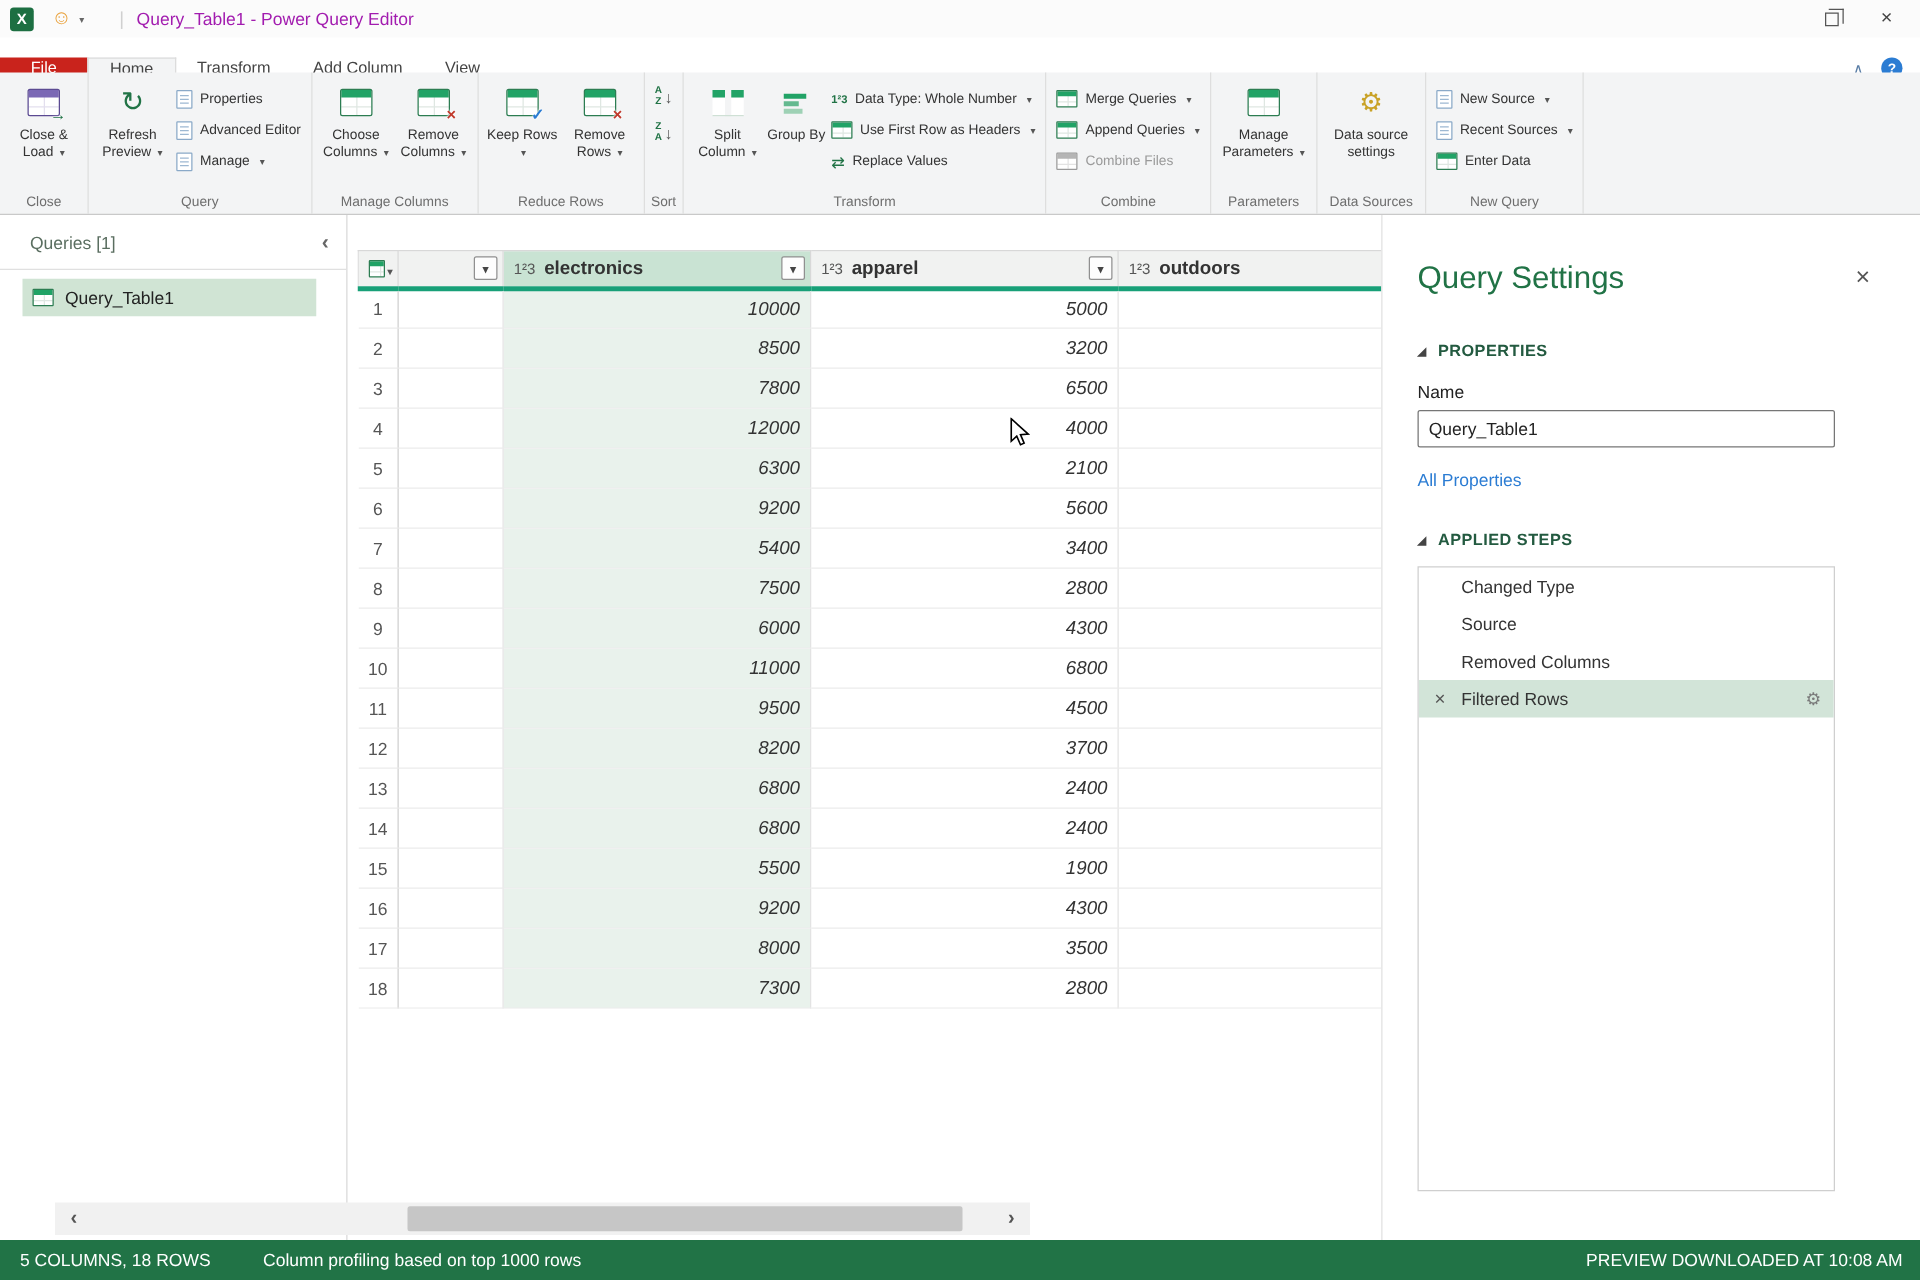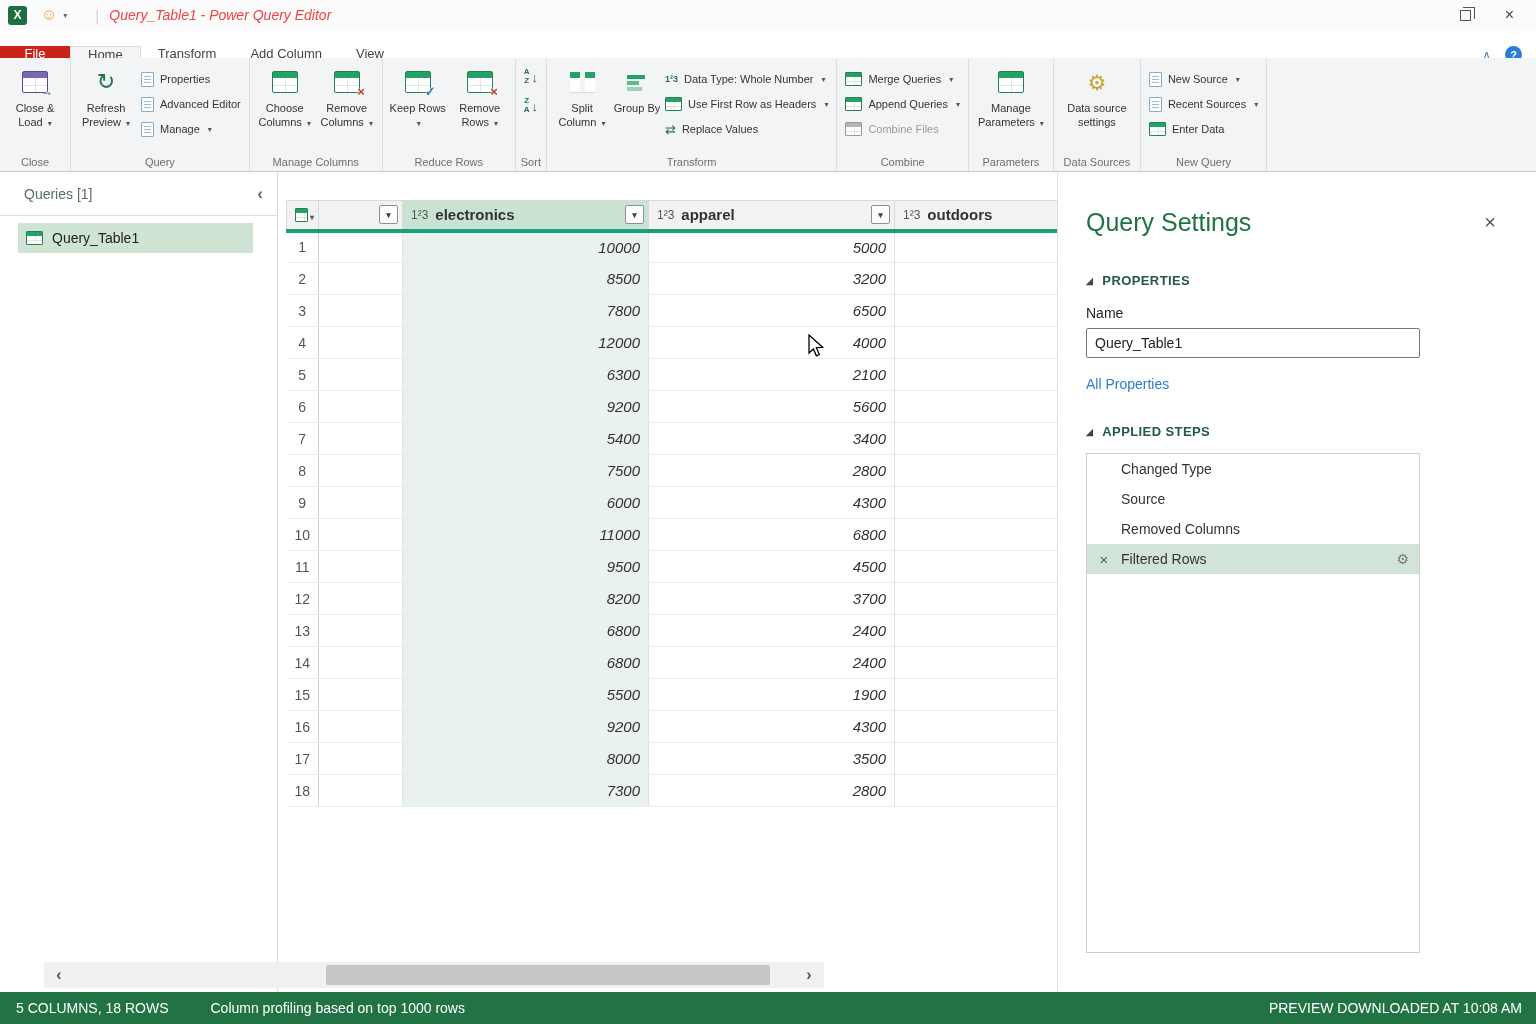--- a/index.html
+++ b/index.html
@@ -6,21 +6,21 @@
   html,body { background:#e8e8e8; }
   body { font-family:"Liberation Sans", sans-serif; color:#333; }
   .window { position:relative; width:1536px; height:1024px; background:#ffffff; overflow:hidden; }
 
   
   .titlebar { position:absolute; top:0; left:0; right:0; height:30px; background:#fbfbfb; display:flex; align-items:center; }
   .xlicon { width:19px; height:19px; margin-left:8px; background:#1d6f42; border-radius:3px; color:#fff; font-size:12px; font-weight:bold; display:flex; align-items:center; justify-content:center; }
   .smiley { margin-left:14px; font-size:16px; color:#e9a13b; line-height:1; }
   .tinydd { font-size:8px; color:#666; margin-left:6px; }
   .tsep { margin-left:28px; color:#d0d0d0; font-size:15px; }
-  .ttext { margin-left:10px; color:#ef4444; font-size:14px;font-style:italic; }
+  .ttext { margin-left:10px; color:#a21caf; font-size:14px; }
   .winbtns { margin-left:auto; display:flex; align-items:center; gap:34px; padding-right:22px; }
   .restore { position:relative; width:11px; height:11px; border:1px solid #555; background:#fbfbfb; }
   .restore::before { content:""; position:absolute; left:2px; top:-4px; width:11px; height:11px; border:1px solid #555; border-left:none; border-bottom:none; }
   .closeglyph { font-size:16px; color:#444; line-height:1; }
 
   
   .tabstrip { position:absolute; top:30px; left:0; right:0; height:28px; background:#ffffff; display:flex; align-items:flex-start;margin-top:16px; }
   .tab { padding:0 17px; display:flex; align-items:center; font-size:13px; color:#444; cursor:default; }
   .tab.file { background:#c9231c; color:#fff; min-width:70px; justify-content:center; }
   .tab.active { background:#f3f4f5; border:1px solid #dcdcdc; border-bottom:none; }
@@ -117,21 +117,21 @@
   table.grid td.num { text-align:right; font-style:italic; color:#333; }
   table.grid td.selcol { background:#e9f2ec; }
 
   
   .hscroll { position:absolute; left:44px; top:790px; width:780px; height:26px; background:#f1f1f1; display:flex; align-items:center; }
   .sarrow { width:30px; text-align:center; font-size:16px; font-weight:bold; color:#555; cursor:default; }
   .strack { position:relative; flex:1; height:100%; }
   .sthumb { position:absolute; left:252px; top:3px; width:444px; height:20px; background:#c6c6c6; border-radius:2px; cursor:default; }
 
   
-  .spanel { position:absolute; right:0; top:0; bottom:0; width:479px; background:#fff; border-left:1px solid #e1e1e1; padding:36px 38px 0 28px; }
+  .spanel { position:absolute; right:0; top:0; bottom:0; width:431px; background:#fff; border-left:1px solid #e1e1e1; padding:36px 38px 0 28px; }
   .stitle { font-size:25px; color:#217346; }
   .sclose { position:absolute; right:40px; top:40px; font-size:20px; color:#555; cursor:default; line-height:1; }
   .sechead { display:flex; align-items:center; gap:9px; margin-top:36px; font-size:13px; font-weight:bold; letter-spacing:0.4px; color:#235a40; }
   .sectri { font-size:9px; color:#444; }
   .namelabel { margin-top:17px; font-size:14px; color:#222; }
   .nameinput { margin-top:7px; width:334px; height:30px; border:1px solid #767676; border-radius:2px; font-family:"Liberation Sans",sans-serif; font-size:14px; color:#222; padding:0 8px; background:#fff; }
   .allprops { margin-top:18px; font-size:14px; color:#2b7cd3; cursor:default; }
   .stepsbox { margin-top:14px; width:334px; height:500px; border:1px solid #cfcfcf; background:#fff; overflow:hidden; }
   .step { position:relative; display:flex; align-items:center; height:30px; font-size:14px; color:#333; cursor:default; }
   .step-x { width:34px; text-align:center; font-size:15px; color:#555; }

